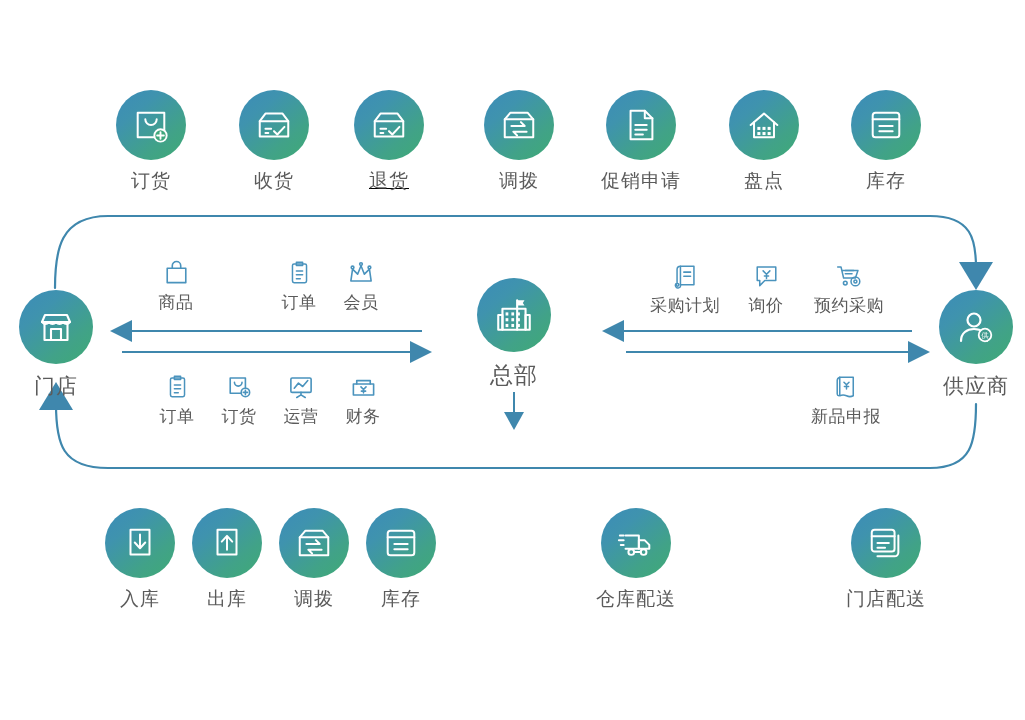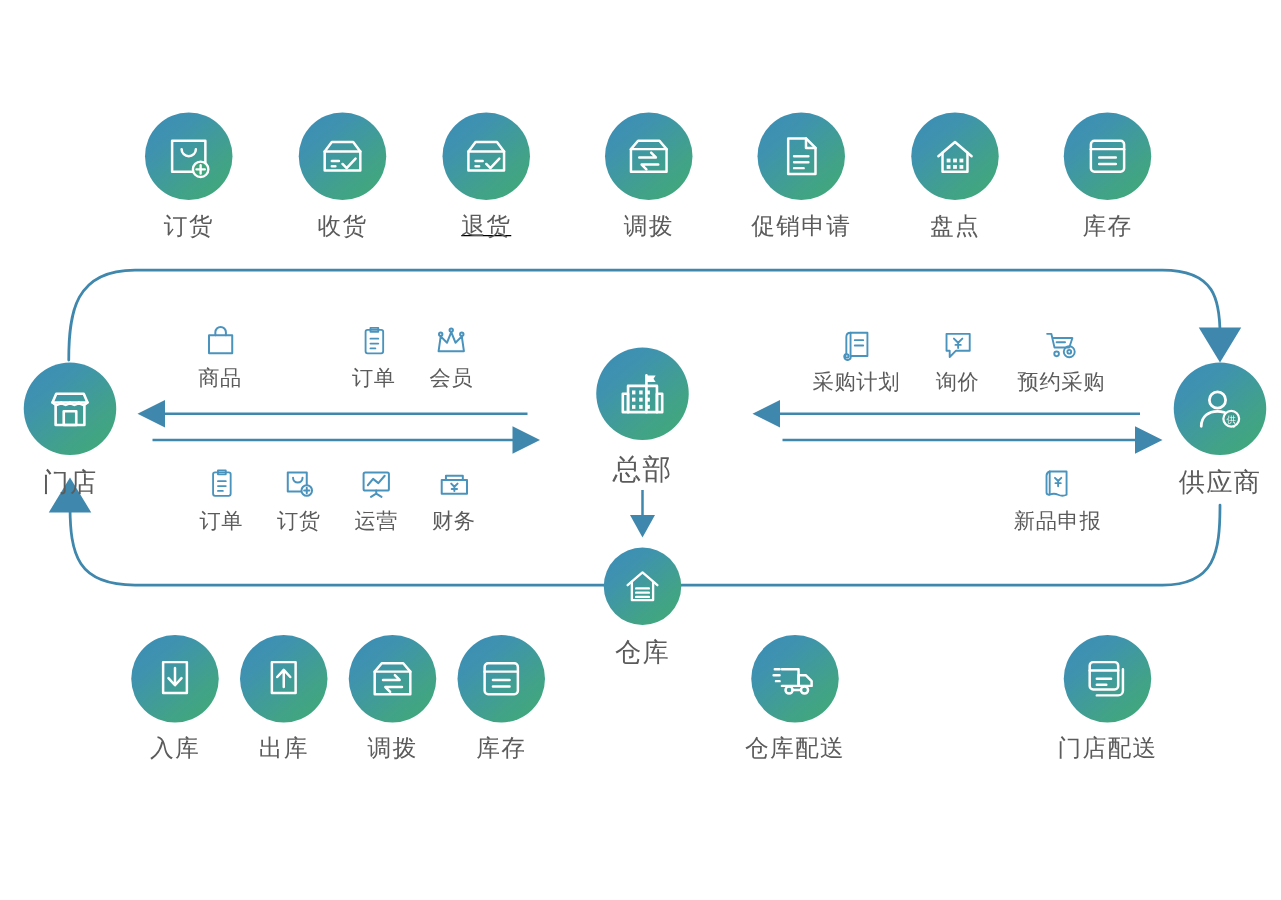--- a/index.html
+++ b/index.html
@@ -194,30 +194,20 @@
           <rect x="23" y="23" width="2.6" height="3"></rect>
           <rect x="12" y="28.5" width="2.6" height="3"></rect>
           <rect x="17.5" y="28.5" width="2.6" height="3"></rect>
           <rect x="23" y="28.5" width="2.6" height="3"></rect>
         </g>
       </svg>
     </div>
     <div class="cap">总部</div>
   </div>
 
-  <div class="node big" style="left:475px;top:438px;width:78px;">
-    <div class="disc" style="width:62px;height:62px;">
-      <svg width="34" height="34" viewBox="0 0 40 40" fill="none" stroke="#fff" stroke-width="2.2" stroke-linecap="round" stroke-linejoin="round">
-        <path d="M6 19 L20 7 L34 19"></path>
-        <path d="M10 16 v17 h20 v-17"></path>
-        <path d="M14 22 h12 M14 26 h12 M14 30 h12"></path>
-      </svg>
-    </div>
-    <div class="cap">仓库</div>
-  </div>
 
   <div class="node big" style="left:930px;top:290px;width:92px;">
     <div class="disc" style="width:74px;height:74px;">
       <svg width="40" height="40" viewBox="0 0 40 40" fill="none" stroke="#fff" stroke-width="2.2" stroke-linecap="round" stroke-linejoin="round">
         <circle cx="18" cy="13" r="6.5"></circle>
         <path d="M5 34 c0 -8 6 -12 13 -12 c7 0 13 4 13 12"></path>
         <circle cx="29" cy="28" r="6.3" fill="#3f9a8d" stroke="#fff" stroke-width="1.8"></circle>
         <text x="29" y="31.3" font-size="7.5" fill="#fff" stroke="none" text-anchor="middle" font-family="DejaVu Sans, sans-serif">供</text>
       </svg>
     </div>

